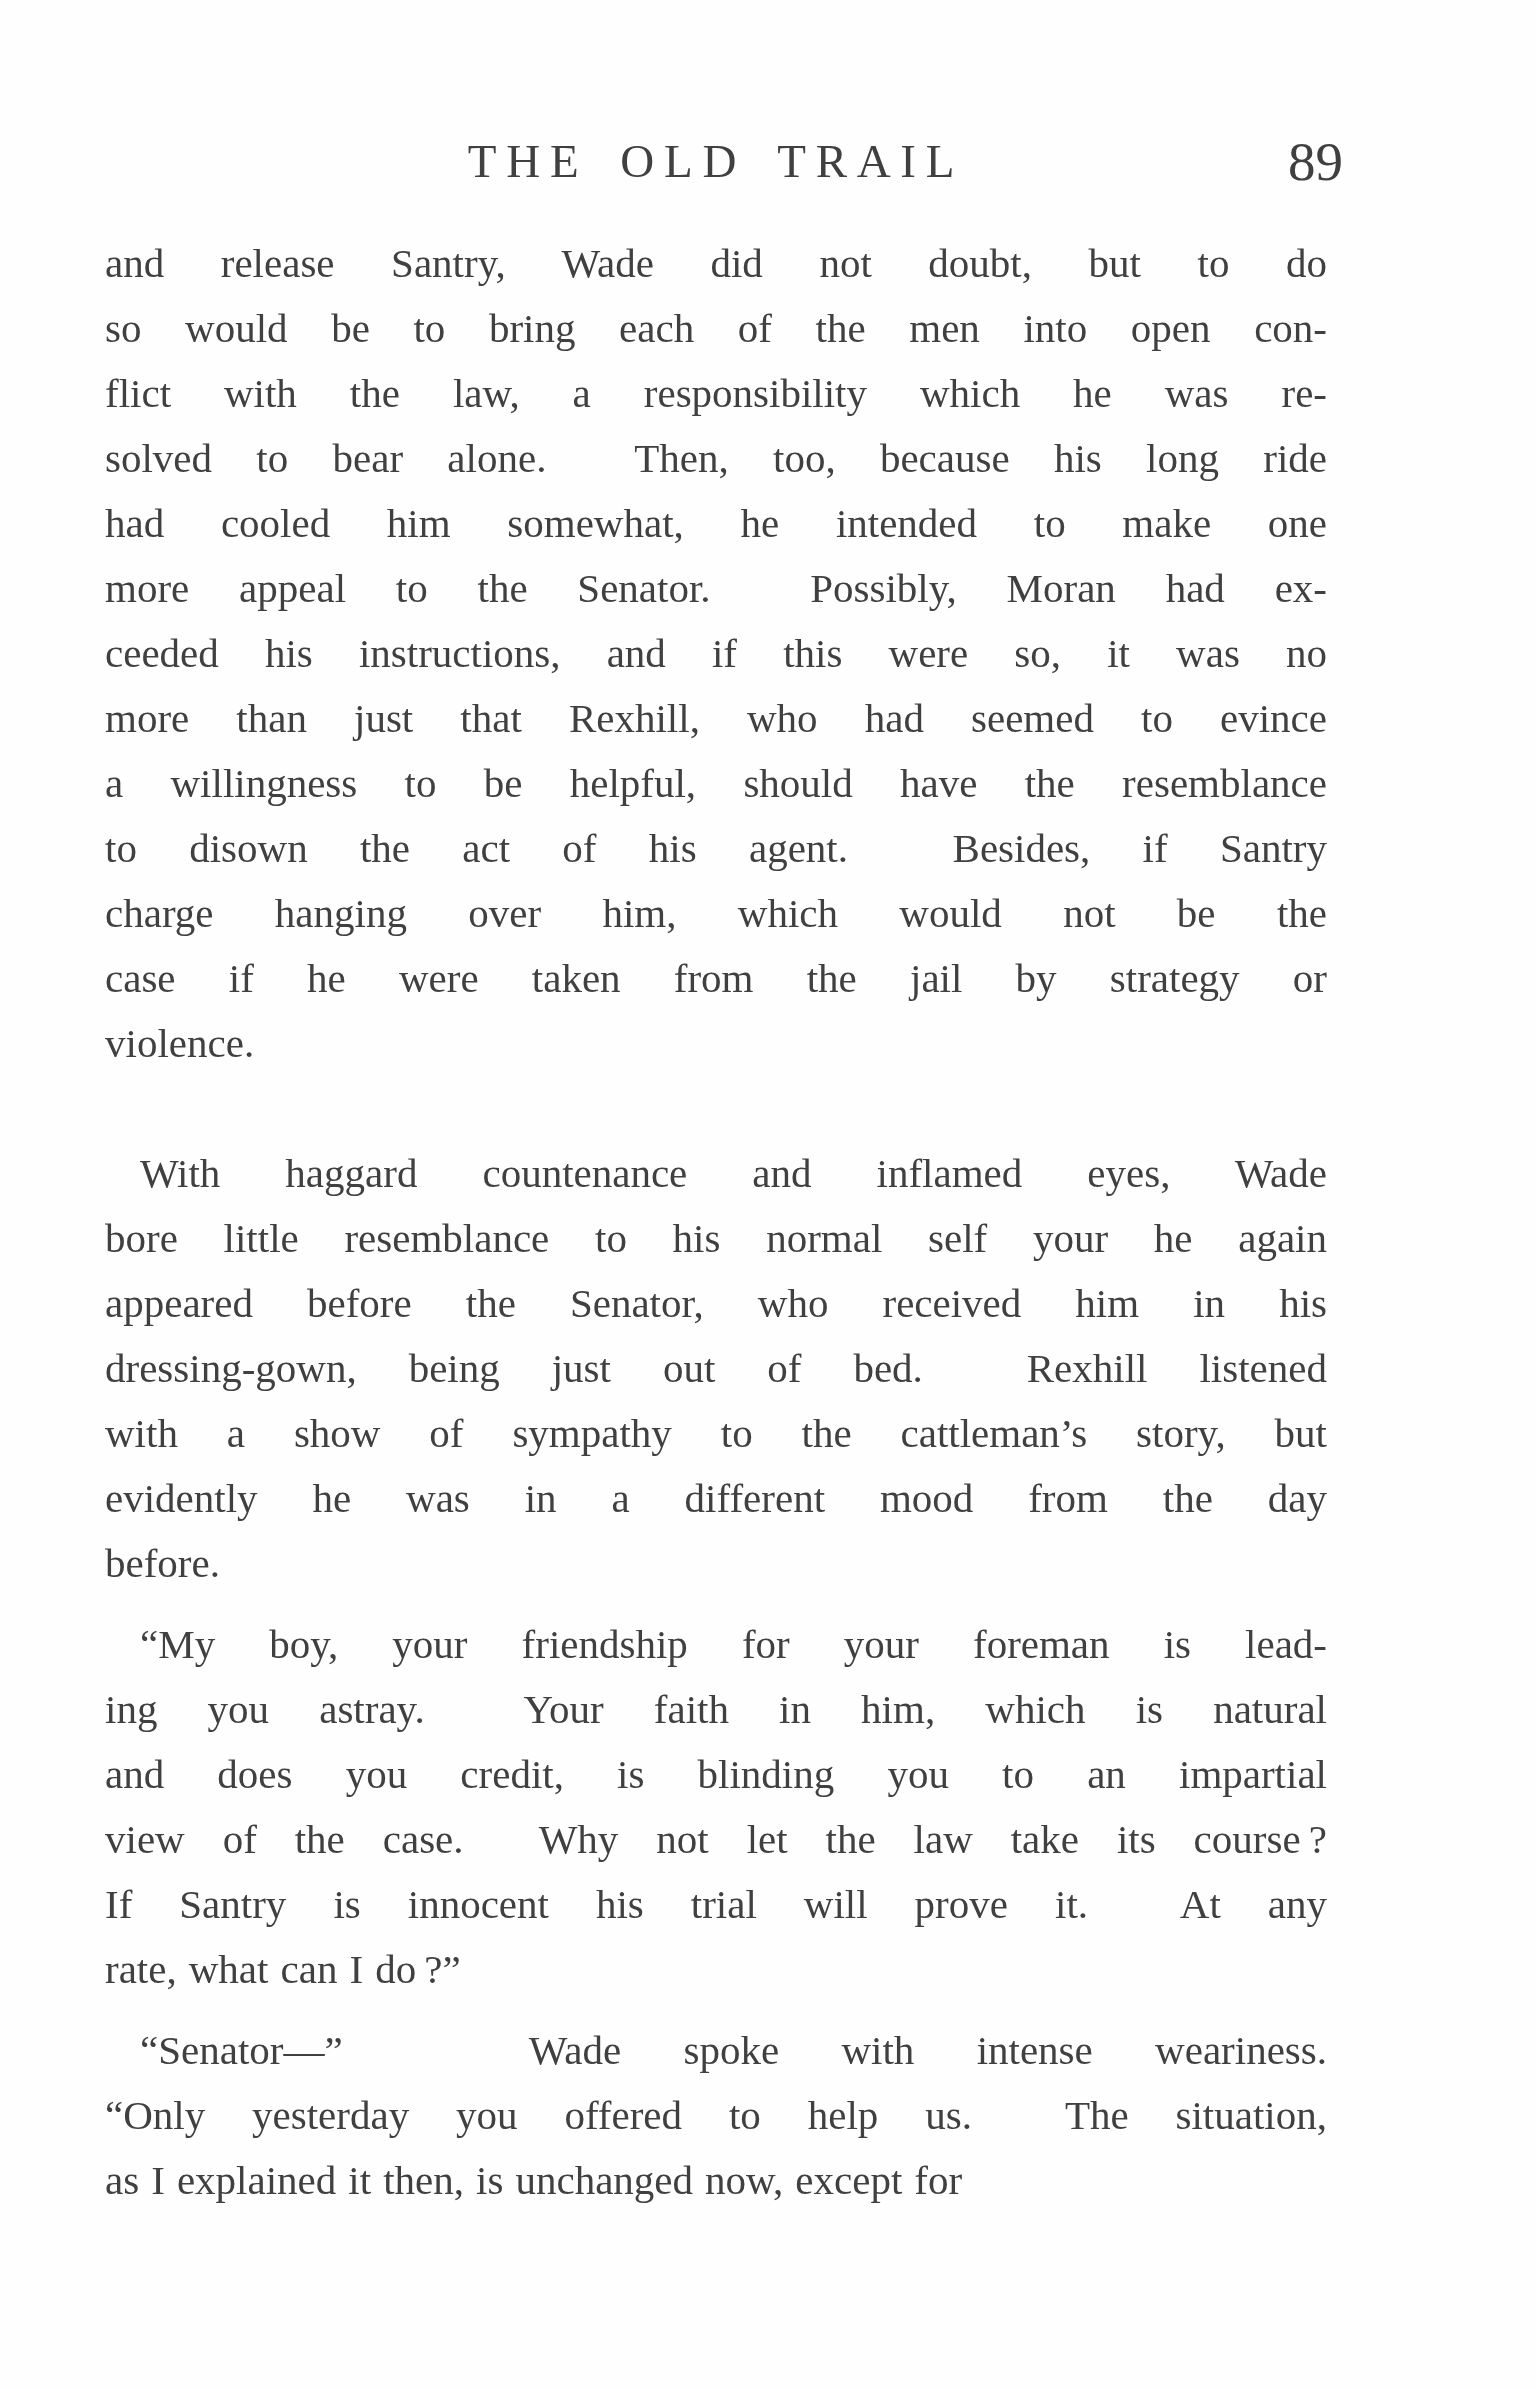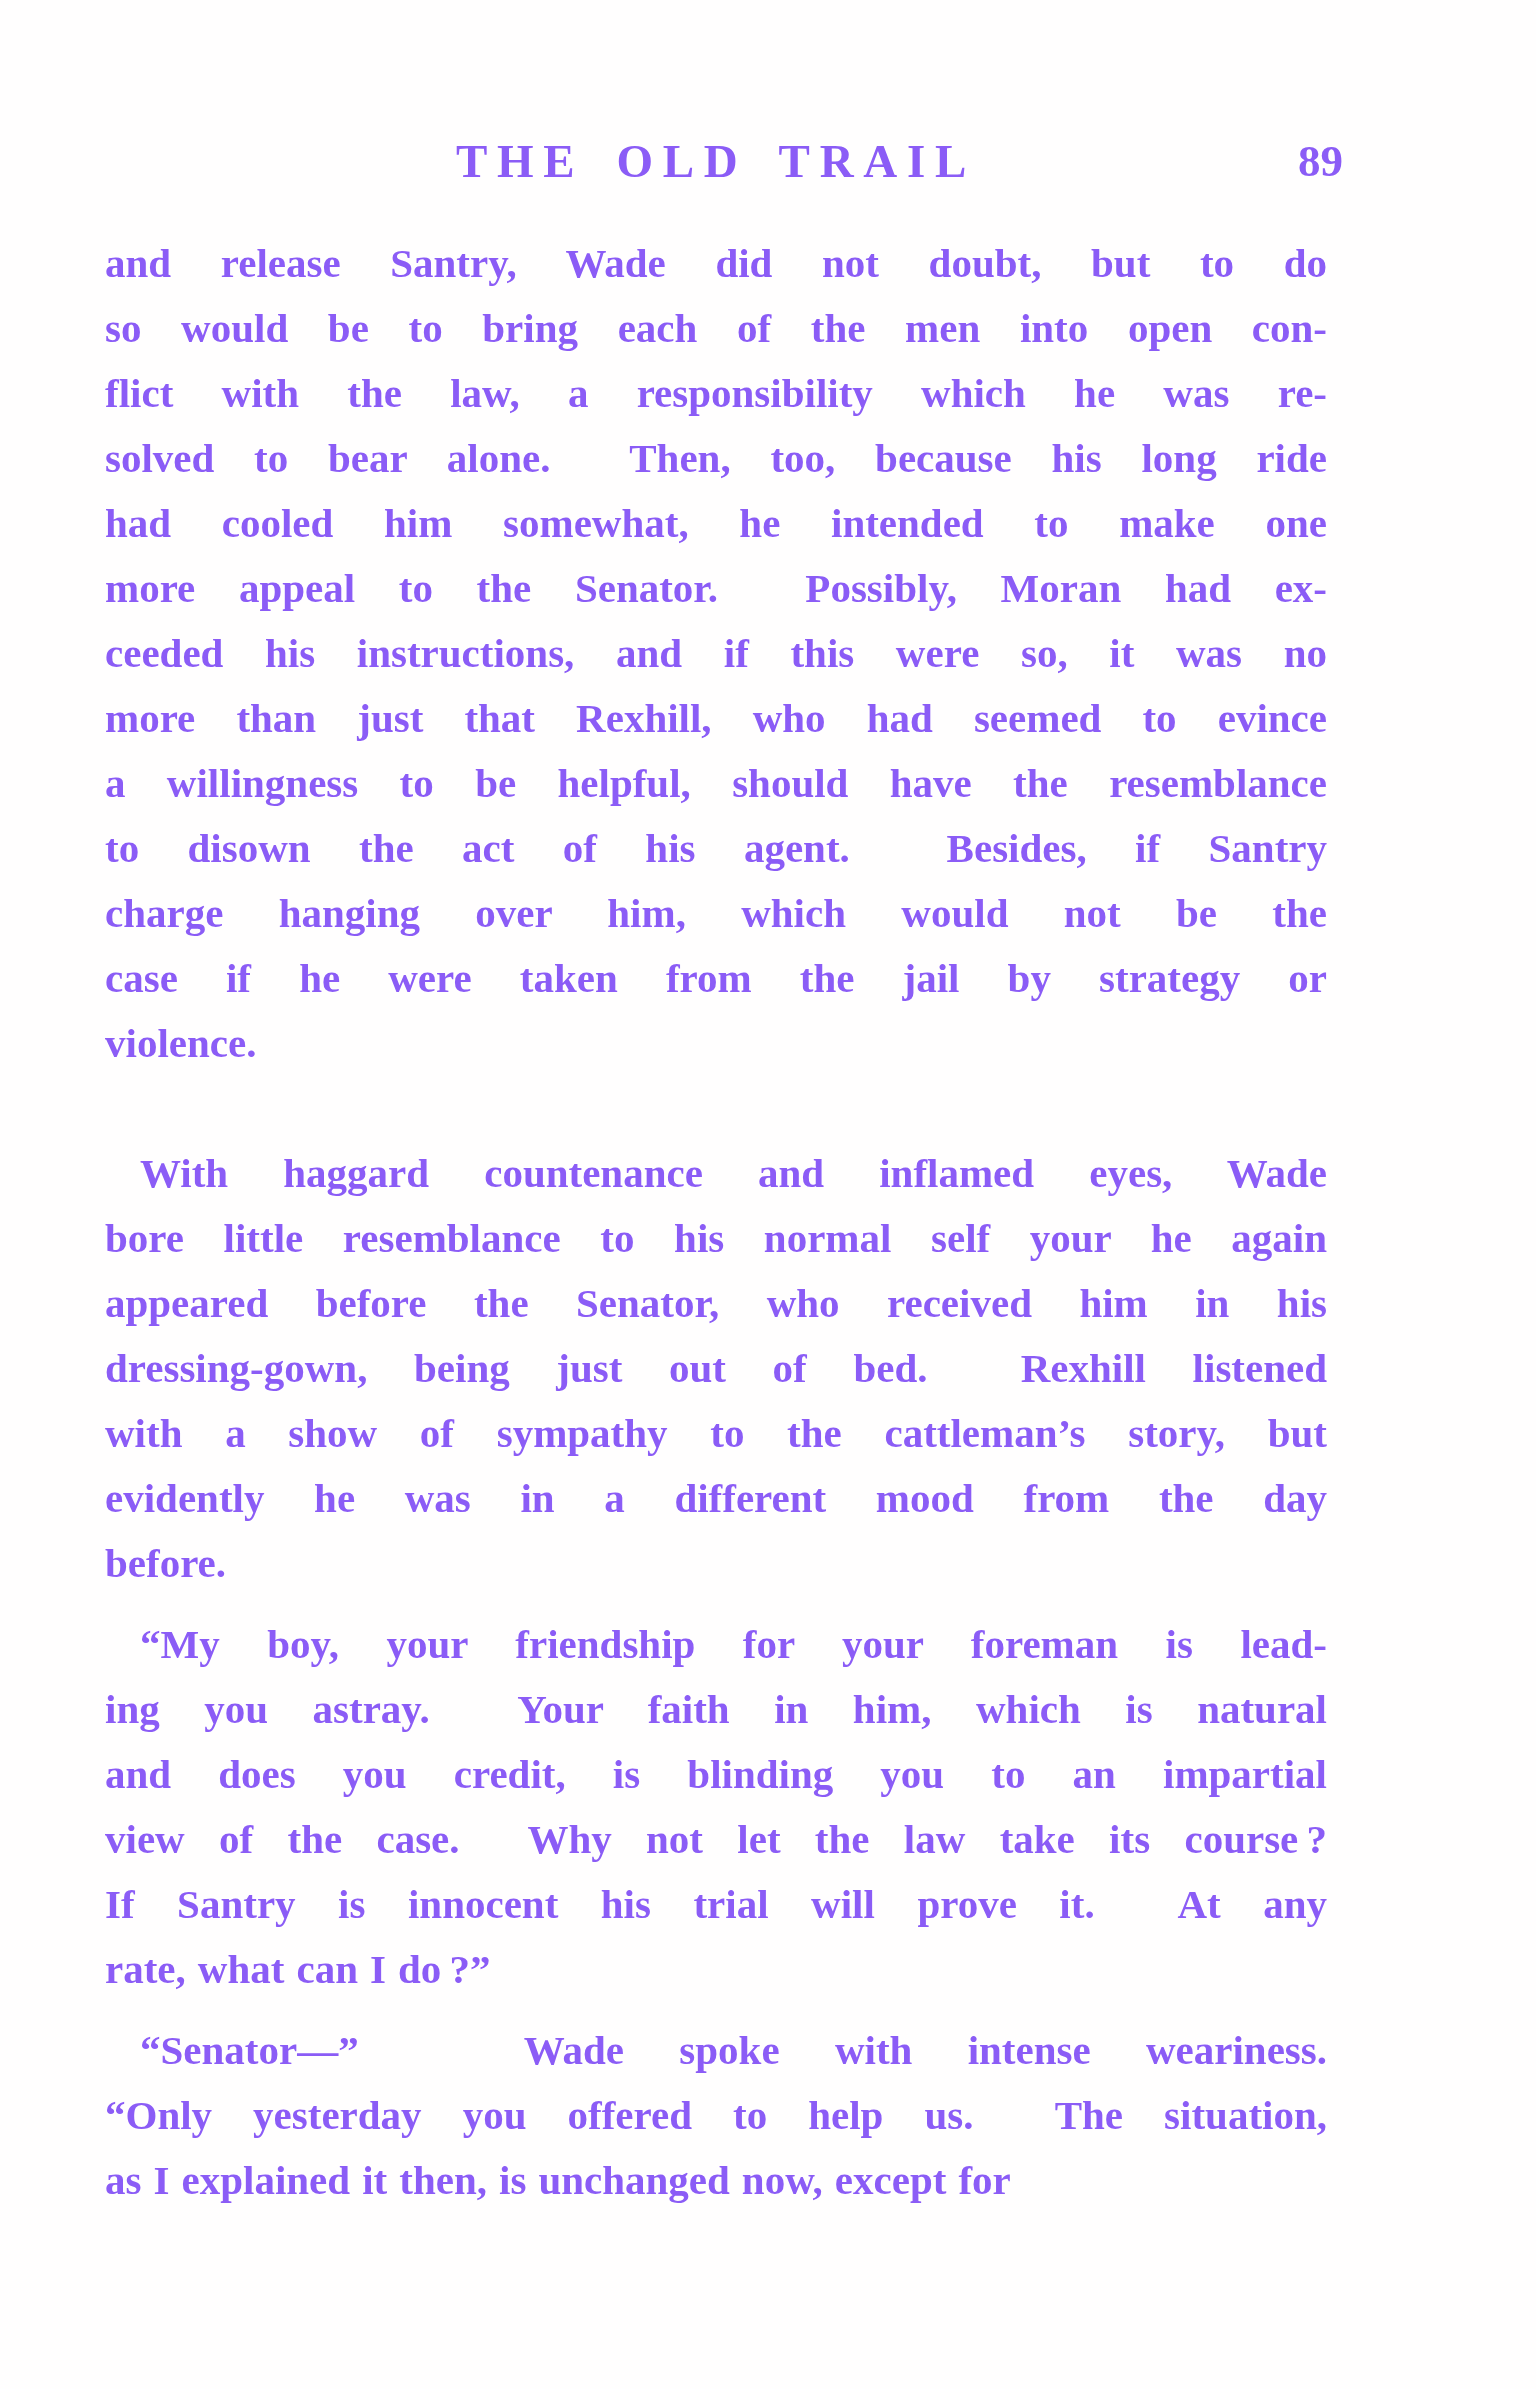--- a/index.html
+++ b/index.html
@@ -2,23 +2,22 @@
 <html style="font-size:14px"><head>
 <meta charset="utf-8">
 <style>
   html, body { margin: 0; padding: 0; background: #ffffff; }
   .page {
     position: relative;
     width: 1536px;
     height: 2389px;
     background: #fffefe;
     font-family: "Liberation Serif", serif;
-    color: #8b5cf6;
+    color: #404040;
     overflow: hidden;
-    font-weight: bold;
   }
   .content {
     position: absolute;
     left: 89px;
     top: 0;
     width: 1254px;
   }
   .running-head {
     position: relative;
     margin-top: 129px;
@@ -29,21 +28,21 @@
     font-size: 47px;
     letter-spacing: 9.7px;
     word-spacing: 10.6px;
     line-height: 65px;
     white-space: nowrap;
   }
   .page-number {
     position: absolute;
     right: 0;
     top: 0;
-    font-size: 45px;
+    font-size: 55px;
     line-height: 65px;
   }
   .body-text {
     margin-top: 37px;
     font-size: 41px;
     line-height: 65px;
   }
   .para { margin: 16px; }
   .para.gap-before { margin-top: 65px; }
   .line {

